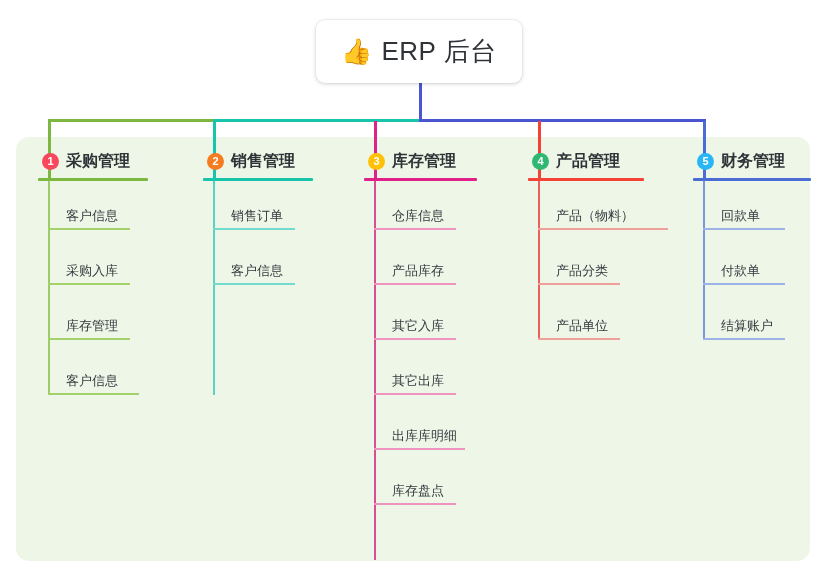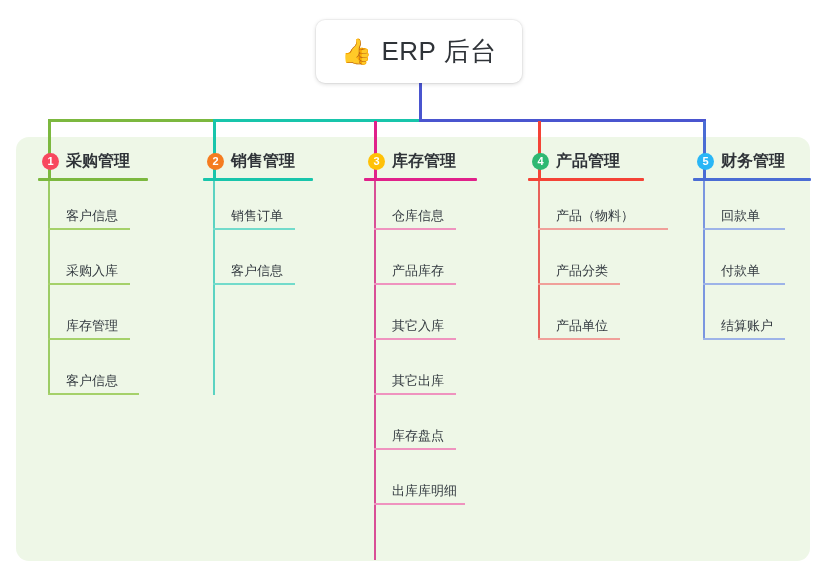--- a/index.html
+++ b/index.html
@@ -171,26 +171,26 @@
           </div>
           <div class="item">
             <div class="item-label">其它入库</div>
             <div class="item-underline" style="background: rgb(239, 147, 191); width: 82px;"></div>
           </div>
           <div class="item">
             <div class="item-label">其它出库</div>
             <div class="item-underline" style="background: rgb(239, 147, 191); width: 82px;"></div>
           </div>
           <div class="item">
-            <div class="item-label">库存盘点</div>
-            <div class="item-underline" style="background: rgb(239, 147, 191); width: 82px;"></div>
-          </div>
-          <div class="item">
             <div class="item-label">出库库明细</div>
             <div class="item-underline" style="background: rgb(239, 147, 191); width: 91px;"></div>
+          </div>
+          <div class="item">
+            <div class="item-label">库存盘点</div>
+            <div class="item-underline" style="background: rgb(239, 147, 191); width: 82px;"></div>
           </div>
         </div>
       </div>
       <div class="column" style="left: 528px; top: 150px;">
         <div class="col-head">
           <div class="badge" style="background: rgb(46, 184, 114);">4</div>
           <div class="col-title">产品管理</div>
         </div>
         <div class="col-bar" style="background: rgb(244, 67, 54); width: 116px;"></div>
         <div class="items" style="height: 165px;">

